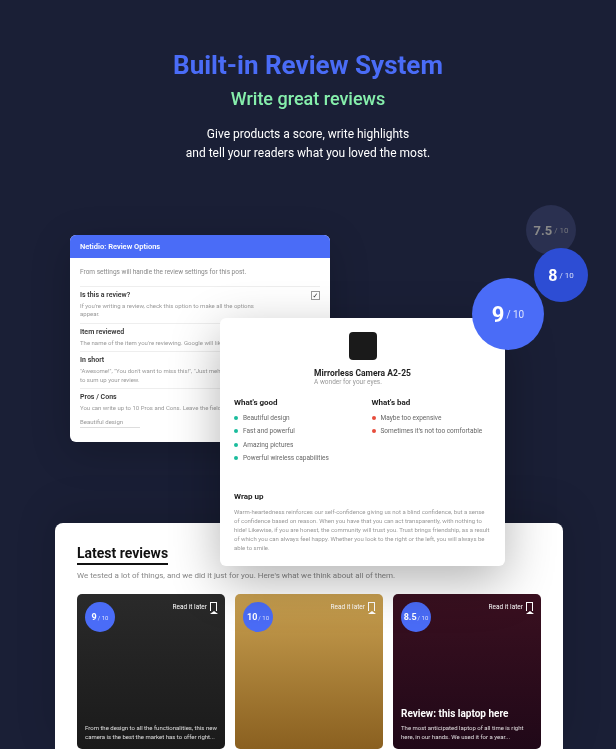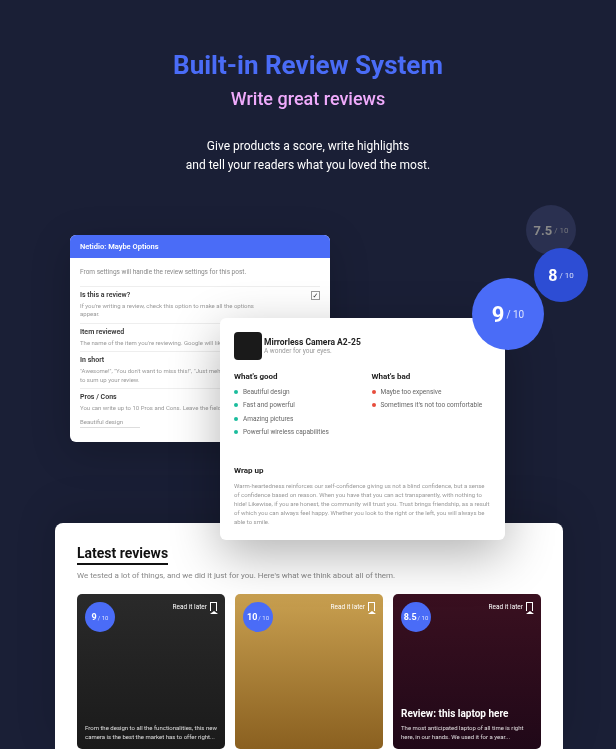--- a/index.html
+++ b/index.html
@@ -6,21 +6,21 @@
     body {
       font-family: -apple-system, BlinkMacSystemFont, "Segoe UI", Roboto, sans-serif;
       background: #1a1f36;
       width: 616px;
       height: 749px;
       overflow: hidden;
       position: relative;
     }
     .hero { text-align: center; padding: 50px 60px 30px; }
     .hero-title { color: #4a6cf7; font-size: 26px; font-weight: 700; margin-bottom: 8px; }
-    .hero-subtitle { color: #f0abfc; font-size: 18px; font-weight: 500; margin-bottom: 28px; }
+    .hero-subtitle { color: #86efac; font-size: 18px; font-weight: 500; margin-bottom: 16px; }
     .hero-desc { color: #fff; font-size: 12px; line-height: 1.6; }
     
     .score-bubble { position: absolute; border-radius: 50%; display: flex; align-items: center; justify-content: center; color: #fff; }
     .score-bubble .big { font-weight: 700; }
     .score-bubble .small { font-size: 8px; opacity: 0.8; margin-left: 2px; }
     .bubble-75 { right: 40px; top: 205px; width: 50px; height: 50px; background: #2a3050; }
     .bubble-75 .big { font-size: 13px; color: #888; }
     .bubble-75 .small { color: #888; }
     .bubble-8 { right: 28px; top: 248px; width: 54px; height: 54px; background: #2d4dd4; }
     .bubble-8 .big { font-size: 16px; }
@@ -41,21 +41,21 @@
     .opt-desc { color: #999; font-size: 6px; line-height: 1.4; }
     .opt-right { width: 50px; display: flex; justify-content: flex-end; align-items: center; }
     .checkbox { width: 9px; height: 9px; border: 1px solid #999; display: flex; align-items: center; justify-content: center; font-size: 7px; color: #333; }
     .text-input { border-bottom: 1px solid #ddd; font-size: 6px; color: #666; padding: 2px 0; width: 48px; text-align: left; }
     .small-field { border-bottom: 1px solid #ddd; font-size: 6px; color: #999; padding: 2px 0; display: inline-block; margin-top: 4px; width: 60px; }
     
     .review-card {
       position: absolute; left: 220px; top: 318px; width: 285px; background: #fff;
       border-radius: 6px; box-shadow: 0 15px 50px rgba(0,0,0,0.3); padding: 14px; font-size: 8px; z-index: 5;
     }
-    .review-head { display: flex; align-items: center; gap: 2px; margin-bottom: 12px; }
+    .review-head { display: flex; align-items: center; gap: 8px; margin-bottom: 12px; flex-direction: column; }
     .prod-img { width: 28px; height: 28px; background: #1a1a1a; border-radius: 4px; }
     .prod-name { font-weight: 700; font-size: 8.5px; color: #222; }
     .prod-tag { font-size: 6.5px; color: #999; }
     .goodbad { display: flex; gap: 18px; margin-bottom: 24px; }
     .gb-col { flex: 1; }
     .gb-title { font-weight: 700; font-size: 8px; margin-bottom: 7px; color: #222; }
     .gb-item { display: flex; align-items: flex-start; gap: 5px; font-size: 6.5px; color: #666; margin-bottom: 5px; line-height: 1.3; }
     .dot-good { width: 4px; height: 4px; border-radius: 50%; background: #1abc9c; flex-shrink: 0; margin-top: 2px; }
     .dot-bad { width: 4px; height: 4px; border-radius: 50%; background: #e74c3c; flex-shrink: 0; margin-top: 2px; }
     .wrapup-title { font-weight: 700; font-size: 8px; margin-bottom: 6px; color: #222; }
@@ -98,21 +98,21 @@
 <div class="score-bubble bubble-8">
   <span class="big">8</span>
   <span class="small">/ 10</span>
 </div>
 <div class="score-bubble bubble-9">
   <span class="big">9</span>
   <span class="small">/ 10</span>
 </div>
 
 <div class="options-panel">
-  <div class="options-header">Netidio: Maybe Options</div>
+  <div class="options-header">Netidio: Review Options</div>
   <div class="options-body">
     <div class="options-intro">From settings will handle the review settings for this post.</div>
 
     <div class="opt-row">
       <div class="opt-left">
         <div class="opt-label">Is this a review?</div>
         <div class="opt-desc">If you're writing a review, check this option to make all the options appear.</div>
       </div>
       <div class="opt-right">
           <div class="checkbox">✓</div>

